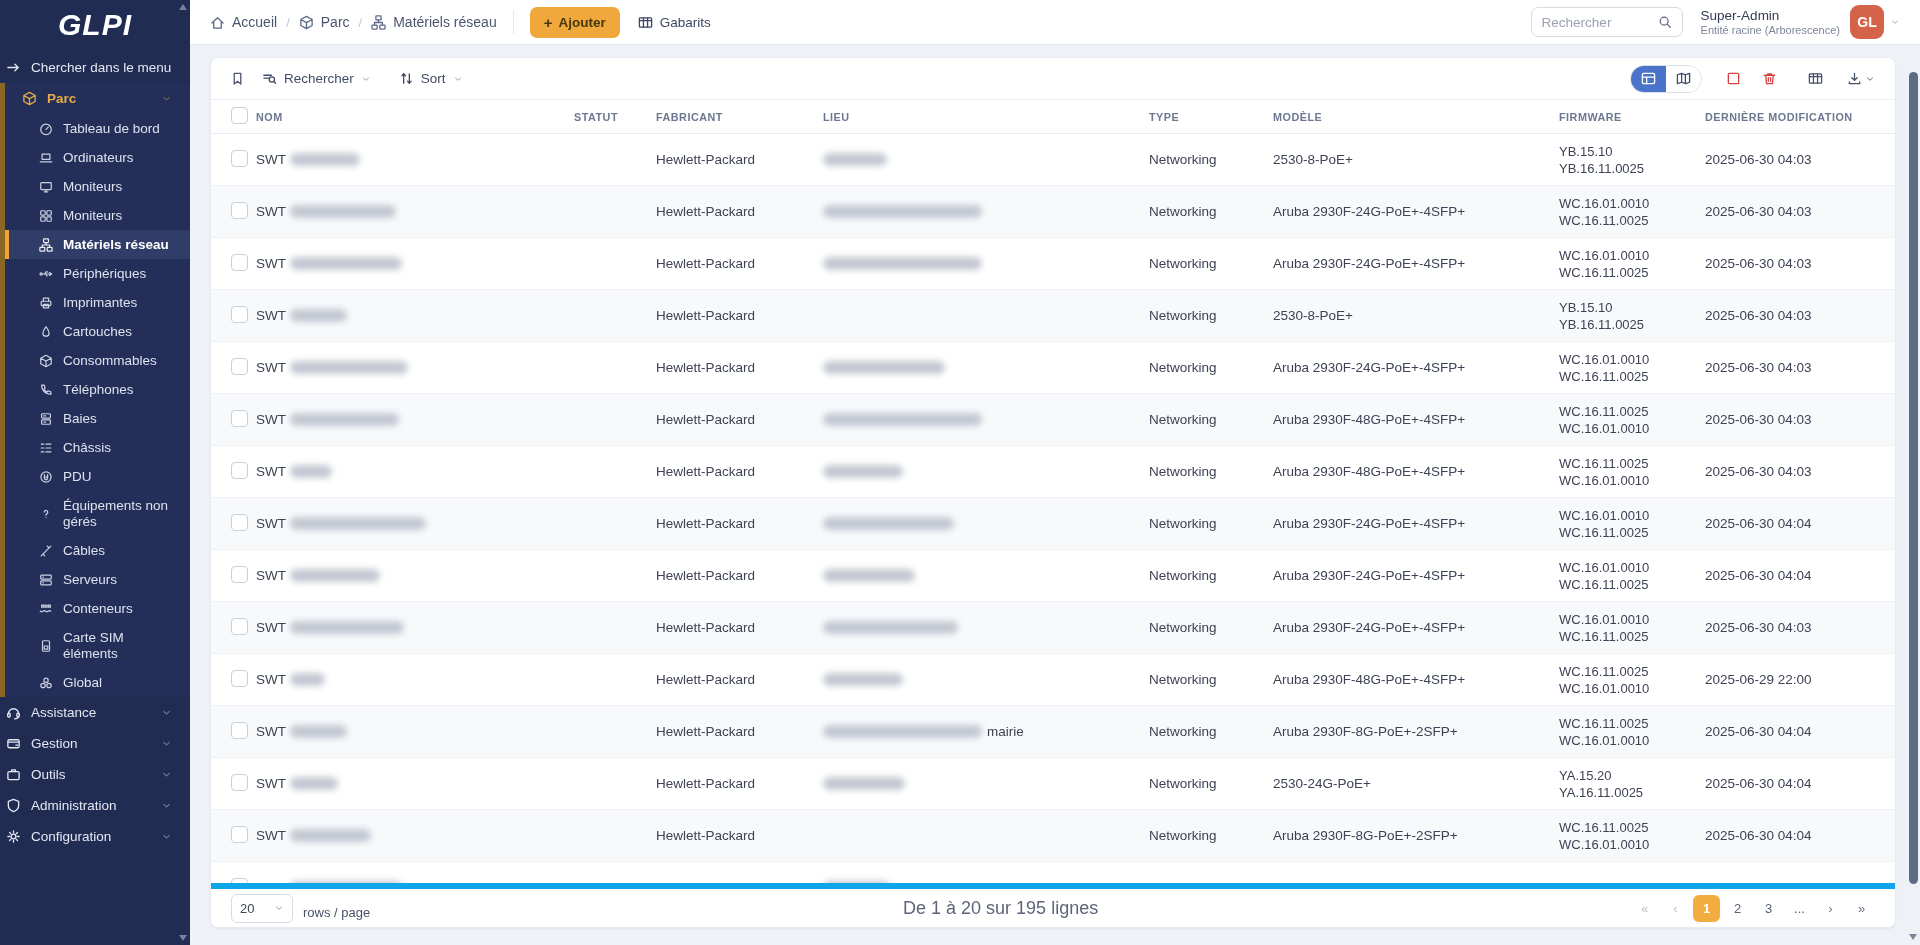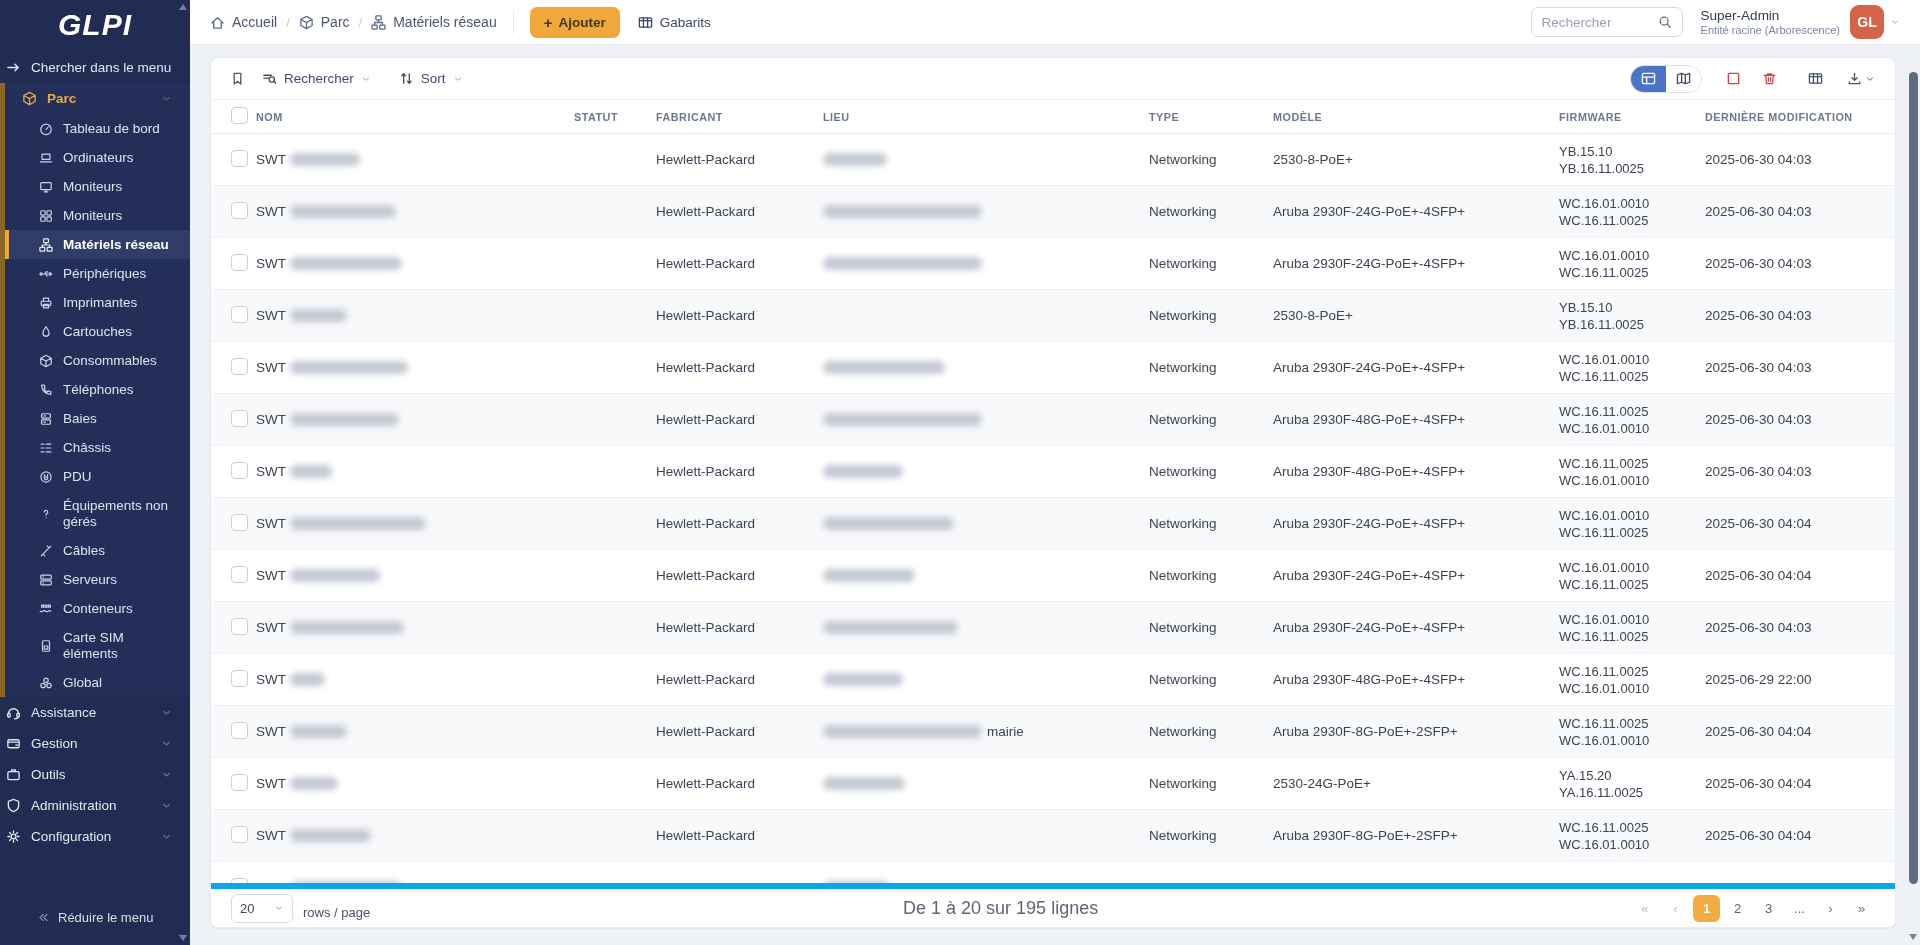--- a/index.html
+++ b/index.html
@@ -481,26 +481,20 @@
       <a class="nav-item">
         <svg class="ic">
             <use href="#i-gear"></use>
           </svg>
         <span>Configuration</span>
         <svg class="ic sm chev">
             <use href="#i-chev-down"></use>
           </svg>
       </a>
     </nav>
-    <div class="collapse-btn">
-      <svg class="ic sm">
-          <use href="#i-chevrons-left"></use>
-        </svg>
-      <span>Réduire le menu</span>
-    </div>
   </aside>
 
   <div class="content">
 
     <header class="topbar">
       <span class="crumb">
         <svg class="ic">
             <use href="#i-home"></use>
           </svg>
         <span>Accueil</span>

